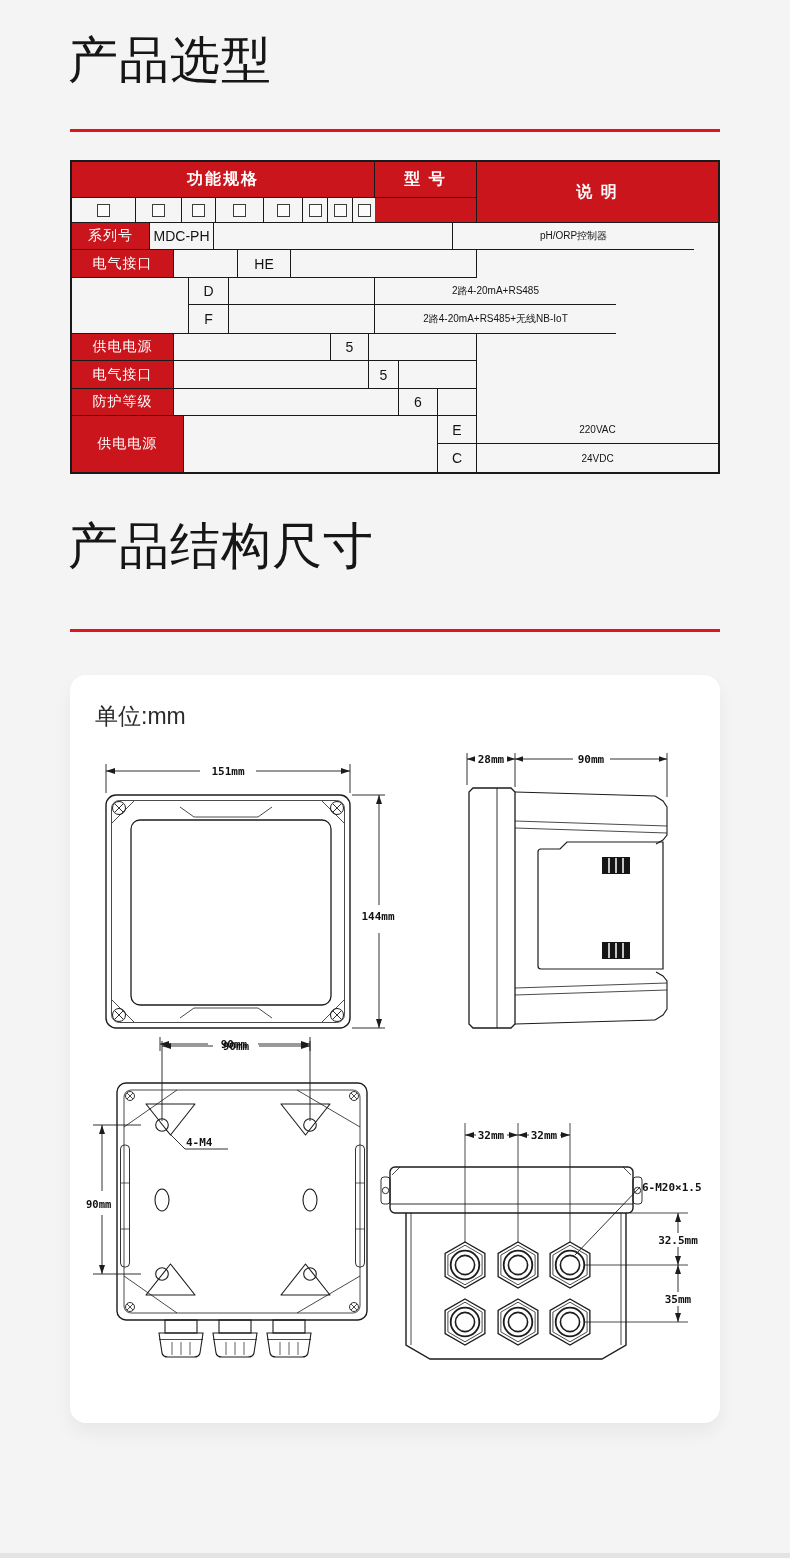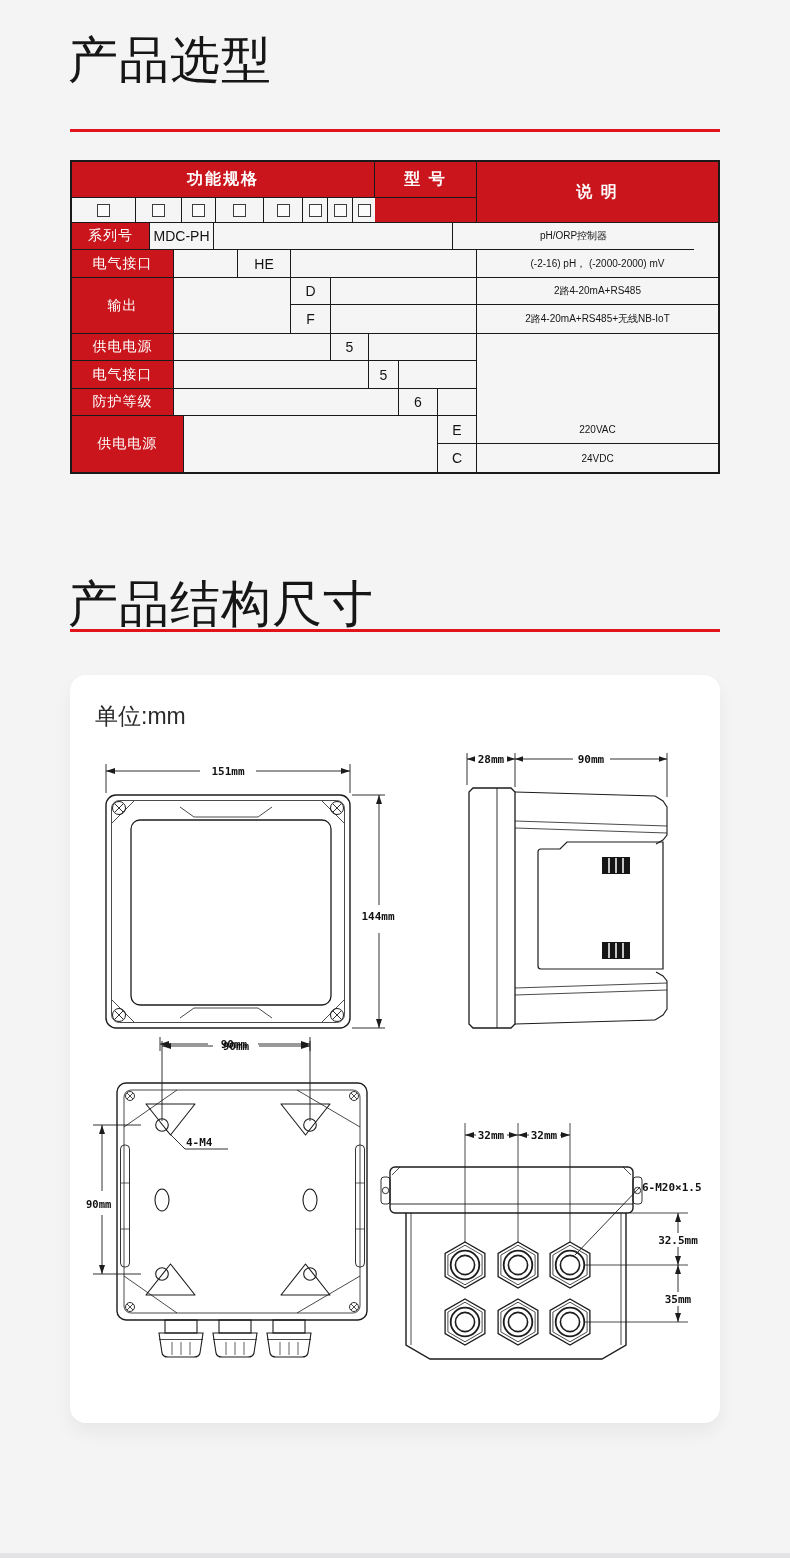--- a/index.html
+++ b/index.html
@@ -89,25 +89,23 @@
     <div class="cell" style="width:64px">MDC-PH</div>
     <div class="cell" style="width:239px"></div>
     <div class="cell desc noR" style="width:241px">pH/ORP控制器</div>
   </div>
 
   <div class="trow" style="height:28px">
     <div class="cell red lbl" style="width:102px">电气接口</div>
     <div class="cell" style="width:64px"></div>
     <div class="cell" style="width:53px">HE</div>
     <div class="cell" style="width:186px"></div>
-    <div class="cell desc noR" style="width:241px">(-2-16) pH， (-2000-2000) mV</div>
   </div>
 
   <div class="trow" style="height:56px">
-    <div class="cell red lbl" style="width:102px">输出</div>
     <div class="cell" style="width:117px"></div>
     <div class="gcol" style="width:427px">
       <div class="trow" style="height:27px">
         <div class="cell" style="width:40px">D</div>
         <div class="cell" style="width:146px"></div>
         <div class="cell desc noR" style="width:241px">2路4-20mA+RS485</div>
       </div>
       <div class="trow" style="height:29px">
         <div class="cell" style="width:40px">F</div>
         <div class="cell" style="width:146px"></div>
@@ -146,21 +144,21 @@
         <div class="cell desc noR" style="width:241px">220VAC</div>
       </div>
       <div class="trow" style="height:28px">
         <div class="cell noB" style="width:39px">C</div>
         <div class="cell desc noR noB" style="width:241px">24VDC</div>
       </div>
     </div>
   </div>
 </div>
 
-<div class="h1" style="top:574px">产品结构尺寸</div>
+<div class="h1" style="top:516px">产品结构尺寸</div>
 <div class="redline" style="top:629px"></div>
 
 <div class="card">
   <div class="unit">单位:mm</div>
 
   <svg class="svg-front" width="310" height="302" viewBox="0 0 310 302">
     <path class="ln" stroke-width="0.9" d="M18,43 V14 M262,43 V14"></path>
     <path class="ln" stroke-width="0.9" d="M18,21 H112 M168,21 H262"></path>
     <path class="arw" d="M18,21 l9,-3 v6 z M262,21 l-9,-3 v6 z"></path>
     <text class="dim" x="140" y="25" text-anchor="middle">151mm</text>

